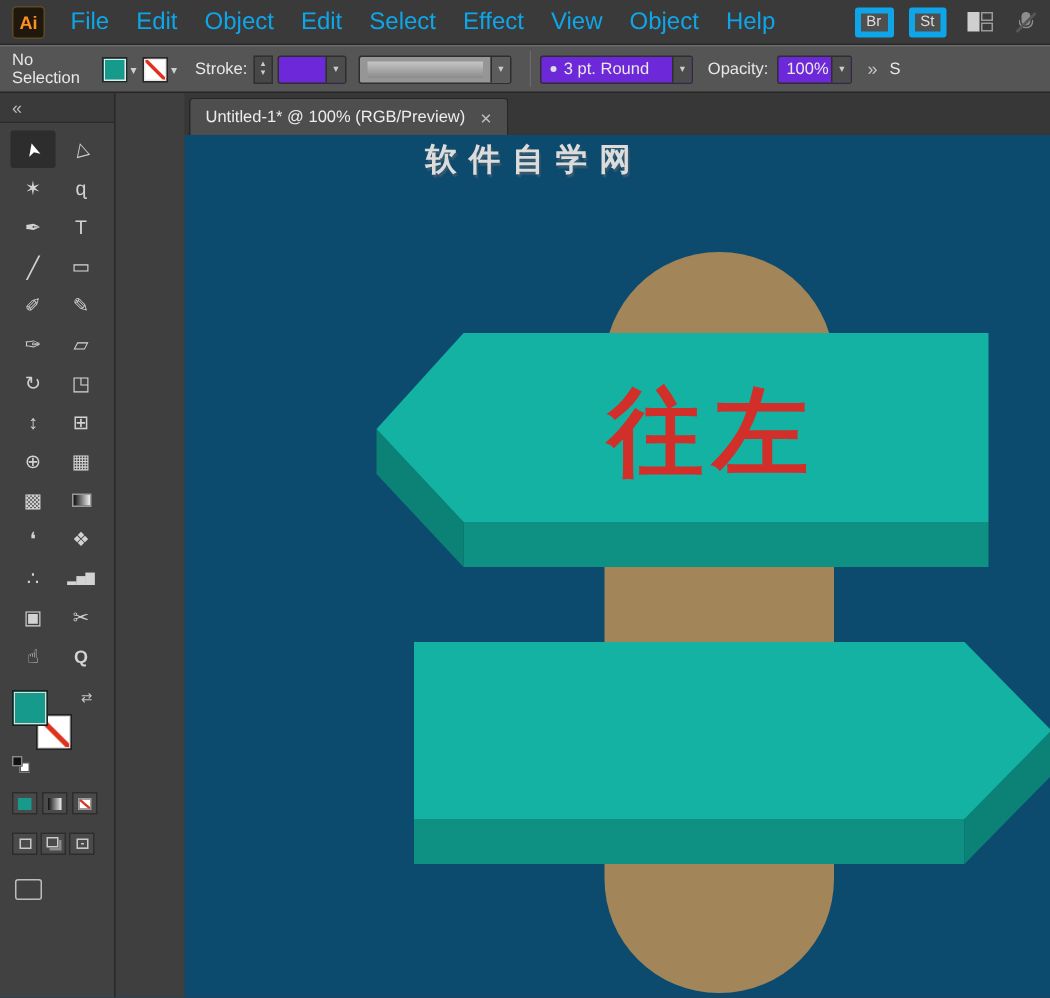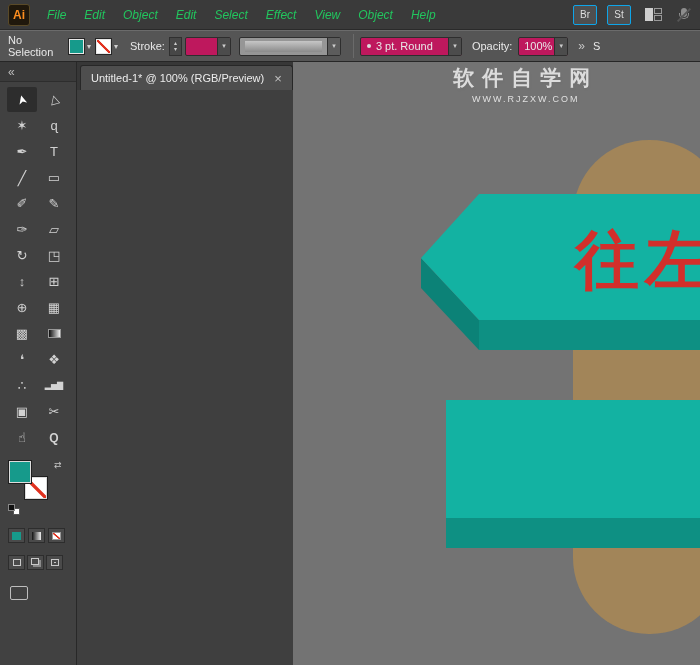--- a/index.html
+++ b/index.html
@@ -3,23 +3,23 @@
 <meta charset="utf-8">
 <style>
   * { box-sizing: border-box; margin: 0; padding: 0; }
   html,body { width:700px; height:665px; overflow:hidden; }
   body { font-family: "Liberation Sans", "DejaVu Sans", sans-serif; background:#3f3f3f; color:#ddd; font-size:12px; }
 
   
   #menubar { height:30px; background:#3a3a3a; display:flex; align-items:center; padding:0 8px; border-bottom:1px solid #2a2a2a; }
   .logo { width:22px; height:22px; border-radius:3px; background:#20180c; color:#ff8f1f; font-weight:bold; font-size:12px;
           display:flex; align-items:center; justify-content:center; margin-right:8px; border:1px solid #5a4a28; flex-shrink:0; }
-  .menu-item { padding:0 9px; height:30px; display:flex; align-items:center; font-size:12px; color:#22c55e; cursor:default;font-style:italic; }
+  .menu-item { padding:0 9px; height:30px; display:flex; align-items:center; font-size:16px; color:#0ea5e9; cursor:default; }
   .mb-spacer { flex:1; }
-  .mb-btn { min-width:24px; height:20px; padding:0 4px; background:#4f4f4f; border:1px solid #0ea5e9; border-radius:2px;
+  .mb-btn { min-width:24px; height:20px; padding:0 4px; background:#4f4f4f; border:4px solid #0ea5e9; border-radius:2px;
             color:#ddd; font-size:10px; display:flex; align-items:center; justify-content:center; margin-left:10px; }
   .ws-icon { width:17px; height:13px; margin-left:14px; display:flex; gap:1px; }
   .ws-icon .a { width:8px; background:#cfcfcf; }
   .ws-icon .b { flex:1; display:flex; flex-direction:column; gap:1px; }
   .ws-icon .b div { flex:1; border:1px solid #9a9a9a; }
   .sync-icon { width:16px; height:16px; margin-left:14px; position:relative; }
   .sync-icon .mic { position:absolute; left:5px; top:1px; width:6px; height:9px; background:#8d8d8d; border-radius:3px; }
   .sync-icon .base { position:absolute; left:3px; top:6px; width:10px; height:6px; border:1px solid #8d8d8d; border-top:none; border-radius:0 0 5px 5px; }
   .sync-icon .slash { position:absolute; left:7px; top:-1px; width:2px; height:18px; background:#565656; transform:rotate(45deg); }
 
@@ -28,21 +28,21 @@
                 display:flex; align-items:center; padding:0 8px; font-size:11px; color:#e8e8e8; }
   .cb-status { width:60px; flex-shrink:0; }
   .swatch-group { display:flex; align-items:center; margin-right:6px; flex-shrink:0; }
   .swatch { width:17px; height:17px; border:1px solid #262626; box-shadow: inset 0 0 0 1px #e8e8e8; }
   .swatch.fillc { background:#169a8b; }
   .swatch.strokec { background:linear-gradient(to top right,#fff 43%,#e0311f 46%,#e0311f 54%,#fff 57%); }
   .chev { font-size:8px; color:#cfcfcf; margin:0 4px 0 2px; }
   .cb-label { margin:0 4px 0 2px; flex-shrink:0; }
   .stepper { width:13px; height:19px; background:#474747; border:1px solid #303030; display:flex; flex-direction:column;
              align-items:center; justify-content:center; line-height:6px; font-size:6px; color:#ccc; margin-right:3px; flex-shrink:0; }
-  .combo { height:19px; background:#be185d; border:1px solid #2e2e2e; border-radius:2px; display:flex; align-items:center;
+  .combo { height:19px; background:#6d28d9; border:1px solid #2e2e2e; border-radius:2px; display:flex; align-items:center;
            font-size:11px; color:#e8e8e8; flex-shrink:0; }
   .combo .val { flex:1; padding:0 5px; white-space:nowrap; overflow:hidden; }
   .combo .dd { width:13px; align-self:stretch; display:flex; align-items:center; justify-content:center;
                border-left:1px solid #2e2e2e; font-size:7px; color:#ccc; background:#4c4c4c; }
   .combo.w-stroke { width:46px; margin-right:8px; }
   .combo.w-profile { width:102px; background:#969696; margin-right:6px; }
   .combo.w-profile .prev { flex:1; height:11px; margin:0 5px; background:linear-gradient(#c6c6c6,#8b8b8b); }
   .combo.w-profile .dd { background:#5c5c5c; }
   .sep { width:1px; height:24px; background:#3c3c3c; border-right:1px solid #6a6a6a; margin:0 6px; flex-shrink:0; }
   .combo.w-brush { width:102px; margin-right:8px; }
@@ -84,27 +84,27 @@
   .mode.nonem .in { background:linear-gradient(to top right,#fff 38%,#e0311f 45%,#e0311f 55%,#fff 62%); border:1px solid #999; }
 
   .draw-row { display:flex; gap:2px; margin:12px 0 0 8px; }
   .dm { width:17px; height:15px; border:1px solid #2d2d2d; background:#4a4a4a; display:flex; align-items:center; justify-content:center; }
   .dm .sq { width:8px; height:7px; border:1px solid #c9c9c9; }
   .dm.behind .sq { box-shadow:2px 2px 0 #8a8a8a; margin:-2px 0 0 -2px; }
   .dm.inside .sq { box-shadow: inset 0 0 0 2px #4a4a4a, inset 0 0 0 3px #c9c9c9; }
 
   .screen-mode { width:18px; height:14px; border:1px solid #bdbdbd; border-radius:2px; margin:16px 0 0 10px; }
 
-  #rightcol { flex:1; display:flex; min-width:0; }
+  #rightcol { flex:1; display:flex; flex-direction:column; min-width:0;margin-left:46px; }
   #tabbar { height:28px; background:#373737; display:flex; align-items:flex-end; padding-left:3px; flex-shrink:0; }
   .tab { height:25px; background:#4e4e4e; border:1px solid #272727; border-bottom:none; border-radius:3px 3px 0 0;
          display:flex; align-items:center; gap:10px; padding:0 10px; font-size:11px; color:#ececec; }
   .tab-close { color:#c0c0c0; font-size:13px; line-height:1; }
 
-  #canvas { flex:1; background:#737373; position:relative; overflow:hidden; }
+  #canvas { flex:1; background:#0c4a6e; position:relative; overflow:hidden; }
   .watermark { position:absolute; top:2px; left:118px; width:230px; text-align:center; color:#dcdcdc; pointer-events:none; }
   .wm1 { font-size:21px; font-weight:bold; letter-spacing:8px; text-shadow:1px 2px 1px rgba(110,110,110,.45); }
   .wm2 { font-size:9px; letter-spacing:2px; margin-top:2px; color:#e0e0e0; text-shadow:1px 1px 1px rgba(110,110,110,.4); }
   #art { position:absolute; left:0; top:0; }
   #art text { font-family:"DejaVu Sans","Liberation Sans",sans-serif; font-weight:bold; }
 </style>
 </head>
 <body>
 
 <div id="menubar" data-name="menu-bar">
@@ -316,21 +316,20 @@
     <div id="tabbar" data-name="document-tab-bar">
       <div class="tab" data-name="document-tab">
         <span data-name="document-tab-title">Untitled-1* @ 100% (RGB/Preview)</span>
         <span class="tab-close" data-name="close-tab-icon">×</span>
       </div>
     </div>
 
     <div id="canvas" data-name="canvas">
       <div class="watermark" data-name="watermark">
         <div class="wm1" data-name="watermark-title">软件自学网</div>
-        <div class="wm2" data-name="watermark-url">WWW.RJZXW.COM</div>
       </div>
 
       <svg id="art" data-name="artboard-artwork" width="622" height="575" viewBox="0 0 622 575">
 
         <rect data-name="post-shape" x="280" y="78" width="153" height="494" rx="76" fill="#a28559"></rect>
 
         <g data-name="left-sign">
           <polygon data-name="left-sign-side" points="186,258 536,258 536,288 186,288" fill="#0e9083"></polygon>
           <polygon data-name="left-sign-tip-facet" points="128,196 186,258 186,288 128,226" fill="#0c8277"></polygon>
           <polygon data-name="left-sign-face" points="128,196 186,132 536,132 536,258 186,258" fill="#13b2a2"></polygon>

